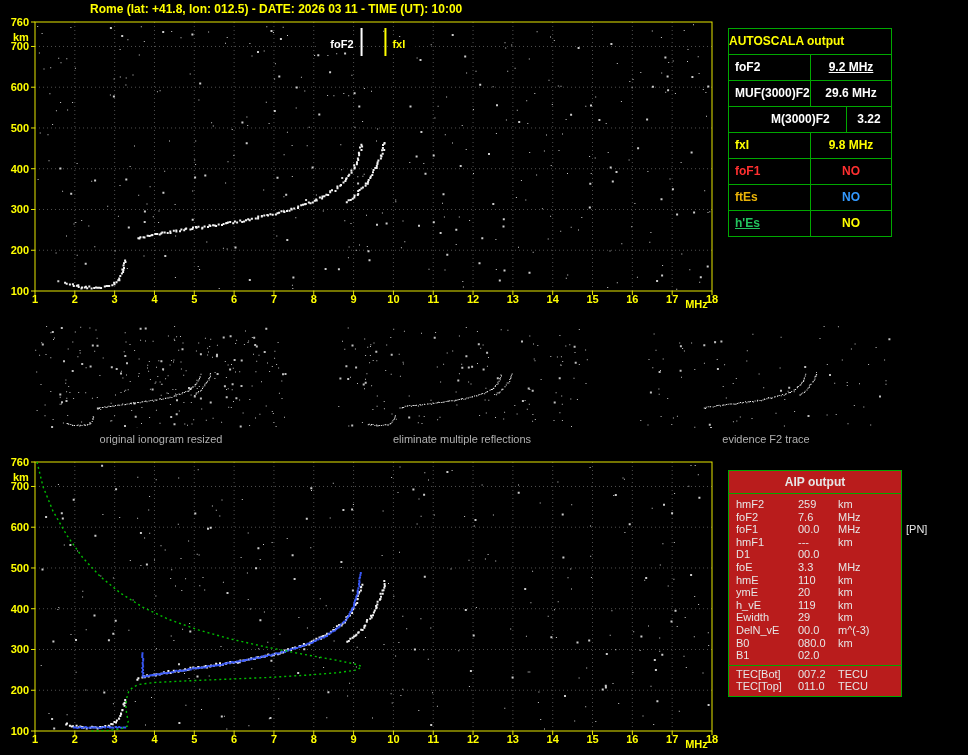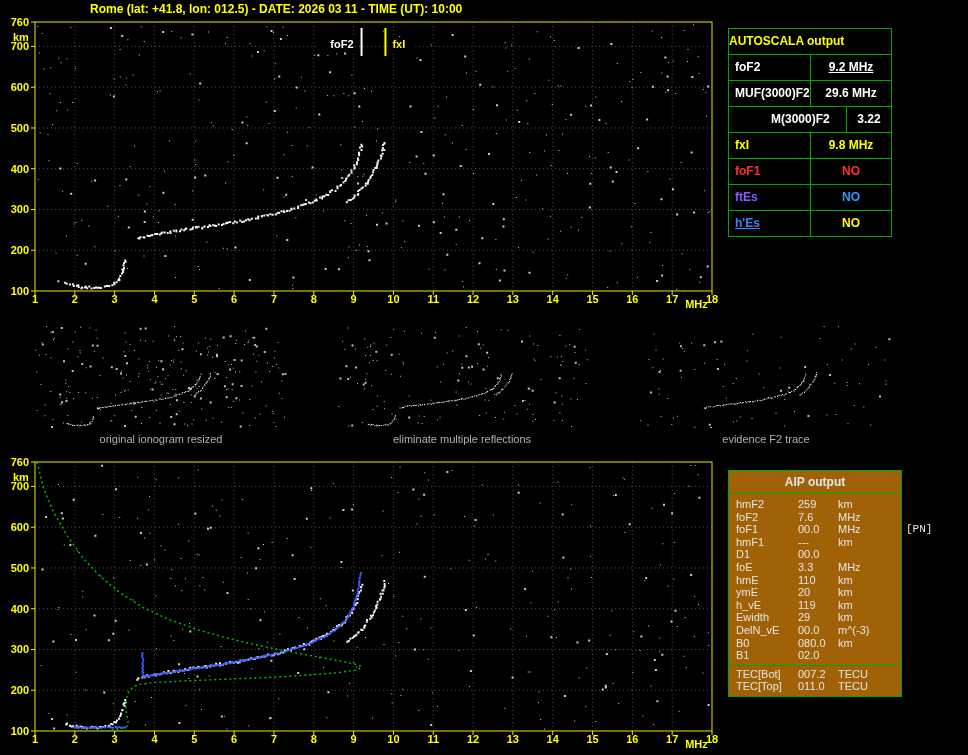--- a/index.html
+++ b/index.html
@@ -16,30 +16,30 @@
   #autoscala{position:absolute;left:728px;top:28px;width:162px;border:1px solid #00a800;background:#000;}
   .as-title{height:25px;line-height:25px;text-align:left;color:#ffff00;font-weight:bold;font-size:12px;
             border-bottom:1px solid #00a800;}
   .as-row{display:flex;height:25px;line-height:25px;border-bottom:1px solid #00a800;
           font-size:12px;font-weight:bold;}
   .as-row:last-child{border-bottom:none;}
   .as-param{width:82px;box-sizing:border-box;padding-left:6px;border-right:1px solid #00a800;}
   .as-value{flex:1;text-align:center;}
 
   
-  #aip{position:absolute;left:728px;top:470px;width:172px;border:1px solid #00a800;background:#a16207;
+  #aip{position:absolute;left:728px;top:470px;width:172px;border:1px solid #00a800;background:#b91c1c;
        color:#e6e6e6;overflow:visible;}
   .aip-title{height:22px;line-height:22px;text-align:center;font-size:12px;font-weight:bold;
              border-bottom:1px solid #00a800;}
   .aip-body{padding:4px 0 3px;}
   .aip-row{display:flex;height:12.6px;line-height:12.6px;font-size:11px;position:relative;}
   .aip-param{width:69px;box-sizing:border-box;padding-left:7px;}
   .aip-value{width:40px;}
   .aip-unit{flex:1;padding-left:0;}
-  .aip-note{position:absolute;left:177px;top:0;white-space:nowrap;font-family:Liberation Mono, monospace;}
+  .aip-note{position:absolute;left:177px;top:0;white-space:nowrap;}
   .aip-tec{border-top:1px solid #00a800;padding:2px 0 3px;}
 </style>
 </head>
 <body>
 
 <div id="page">
   <div class="hdr">Rome (lat: +41.8, lon: 012.5) - DATE: 2026 03 11 - TIME (UT): 10:00</div>
 
   <svg id="topChart" width="725" height="318">
       <g stroke="#4f4f4f" stroke-width="1" stroke-dasharray="1,3">
@@ -160,25 +160,25 @@
         </div>
         <div class="as-row">
           <span class="as-param" style="color: rgb(255, 255, 0);">fxI</span>
           <span class="as-value" style="color: rgb(255, 255, 0);">9.8 MHz</span>
         </div>
         <div class="as-row">
           <span class="as-param" style="color: rgb(255, 48, 48);">foF1</span>
           <span class="as-value" style="color: rgb(255, 48, 48);">NO</span>
         </div>
         <div class="as-row">
-          <span class="as-param" style="color: #8b5cf6;">ftEs</span>
+          <span class="as-param" style="color: #eab308;">ftEs</span>
           <span class="as-value" style="color: rgb(51, 153, 255);">NO</span>
         </div>
         <div class="as-row">
-          <span class="as-param" style="color: #3b82f6; text-decoration: underline;">h'Es</span>
+          <span class="as-param" style="color: #22c55e; text-decoration: underline;">h'Es</span>
           <span class="as-value" style="color: rgb(255, 255, 0);">NO</span>
         </div>
       </div>
   </div>
 
   <svg class="thumb" id="thumb1" width="252" height="102" style="left:35px;top:326px;">
       <path d="M61.5 18.7h2v2h-2ZM112.2 38.7h1v1h-1ZM99.7 89.7h2v2h-2ZM198.6 33.1h2v2h-2ZM32.2 89.1h1v1h-1ZM76.3 94.2h1v1h-1ZM164.9 27.2h2v2h-2ZM91.0 48.5h1v1h-1ZM120.4 55.4h1v1h-1ZM181.6 46.9h2v2h-2ZM172.1 28.5h1v1h-1ZM28.0 34.3h2v2h-2ZM150.6 44.3h1v1h-1ZM161.7 62.0h1v1h-1ZM87.4 51.4h1v1h-1ZM36.7 44.1h2v2h-2ZM138.5 97.3h2v2h-2ZM54.4 97.9h1v1h-1ZM173.0 25.4h1v1h-1ZM85.0 46.5h2v2h-2ZM188.9 59.3h2v2h-2ZM180.9 29.2h2v2h-2ZM137.4 63.0h1v1h-1ZM55.4 96.9h1v1h-1ZM181.0 27.7h2v2h-2ZM204.1 73.5h1v1h-1ZM15.3 31.3h1v1h-1ZM39.8 5.6h1v1h-1ZM54.6 39.5h2v2h-2ZM17.6 92.9h1v1h-1ZM96.2 83.9h1v1h-1ZM85.9 44.7h1v1h-1ZM64.4 49.1h1v1h-1ZM241.1 38.1h1v1h-1ZM54.4 1.6h1v1h-1ZM98.5 76.6h2v2h-2ZM179.6 46.0h1v1h-1ZM161.4 53.8h1v1h-1ZM18.0 13.1h1v1h-1ZM160.9 24.4h1v1h-1ZM135.2 90.1h2v2h-2ZM90.5 15.4h1v1h-1ZM75.6 76.8h1v1h-1ZM91.0 36.3h2v2h-2ZM196.7 63.3h1v1h-1ZM59.2 24.7h1v1h-1ZM75.8 40.2h2v2h-2ZM132.6 49.3h1v1h-1ZM237.8 87.1h1v1h-1ZM179.4 52.0h1v1h-1ZM124.6 55.4h1v1h-1ZM213.1 14.4h1v1h-1ZM89.3 29.1h2v2h-2ZM11.1 0.0h1v1h-1ZM234.1 45.0h1v1h-1ZM44.7 26.6h1v1h-1ZM147.5 16.4h1v1h-1ZM126.7 57.7h1v1h-1ZM156.5 97.4h1v1h-1ZM145.9 42.4h1v1h-1ZM32.7 22.4h1v1h-1ZM56.8 18.6h2v2h-2ZM0.2 23.7h1v1h-1ZM141.1 10.2h1v1h-1ZM207.6 86.4h1v1h-1ZM221.2 34.8h1v1h-1ZM15.4 6.3h1v1h-1ZM80.7 42.1h2v2h-2ZM189.5 102.0h1v1h-1ZM139.1 0.1h1v1h-1ZM18.9 11.4h1v1h-1ZM9.6 78.4h1v1h-1ZM155.6 68.5h1v1h-1ZM143.8 84.5h1v1h-1ZM249.5 47.0h2v2h-2ZM122.3 50.0h1v1h-1ZM204.7 99.5h2v2h-2ZM30.5 73.9h2v2h-2ZM216.8 10.9h1v1h-1ZM134.6 38.6h1v1h-1ZM169.9 11.7h1v1h-1ZM224.4 87.7h1v1h-1ZM232.0 36.6h1v1h-1ZM85.5 65.9h1v1h-1ZM166.2 82.4h1v1h-1ZM31.3 71.8h1v1h-1ZM42.4 30.2h1v1h-1ZM63.4 81.6h1v1h-1ZM106.0 96.9h1v1h-1ZM195.8 81.0h1v1h-1ZM141.0 73.2h2v2h-2ZM189.8 35.1h1v1h-1ZM5.5 58.1h1v1h-1ZM172.1 21.7h1v1h-1ZM44.5 24.0h1v1h-1ZM243.1 41.4h1v1h-1ZM196.0 37.9h1v1h-1ZM230.3 1.7h2v2h-2ZM247.0 47.2h2v2h-2ZM131.5 66.6h1v1h-1ZM112.0 41.6h1v1h-1ZM187.7 10.5h2v2h-2ZM1.2 45.4h1v1h-1ZM218.2 10.7h2v2h-2ZM190.7 70.3h2v2h-2ZM228.7 24.9h2v2h-2ZM25.9 77.4h1v1h-1ZM61.8 71.0h1v1h-1ZM134.9 78.1h1v1h-1ZM10.5 27.9h1v1h-1ZM152.0 98.7h1v1h-1ZM246.5 72.1h1v1h-1ZM216.6 59.6h1v1h-1ZM132.8 67.0h1v1h-1ZM123.3 34.3h1v1h-1ZM194.1 42.4h2v2h-2ZM6.8 17.5h2v2h-2ZM27.9 96.4h1v1h-1ZM240.6 100.1h1v1h-1ZM33.2 59.9h1v1h-1ZM75.2 94.6h1v1h-1ZM1.6 84.1h1v1h-1ZM114.1 91.1h1v1h-1ZM50.2 66.3h1v1h-1ZM163.8 60.1h1v1h-1ZM96.0 77.3h1v1h-1ZM148.2 48.7h1v1h-1ZM125.7 68.8h1v1h-1ZM6.2 16.2h1v1h-1ZM103.6 46.9h1v1h-1ZM119.6 56.7h1v1h-1ZM114.9 53.0h1v1h-1ZM205.7 33.6h2v2h-2ZM80.0 68.4h1v1h-1ZM101.6 101.8h1v1h-1ZM174.7 75.6h2v2h-2ZM143.2 23.8h1v1h-1ZM16.1 100.0h2v2h-2ZM236.8 40.1h1v1h-1ZM105.1 13.7h1v1h-1ZM30.4 53.4h1v1h-1ZM158.8 69.4h2v2h-2ZM204.2 45.3h1v1h-1ZM109.7 1.5h2v2h-2ZM175.2 12.7h1v1h-1ZM9.5 89.3h1v1h-1ZM45.2 0.7h1v1h-1ZM153.0 61.0h2v2h-2ZM163.2 16.5h1v1h-1ZM138.0 35.6h1v1h-1ZM46.1 95.5h1v1h-1ZM194.6 9.3h2v2h-2ZM220.0 91.4h1v1h-1ZM177.6 91.7h1v1h-1ZM208.9 18.0h1v1h-1ZM113.8 35.0h1v1h-1ZM24.7 70.7h1v1h-1ZM37.3 15.4h1v1h-1ZM155.8 76.1h1v1h-1ZM219.2 18.1h2v2h-2ZM138.4 33.5h1v1h-1ZM89.7 6.3h1v1h-1ZM125.9 57.8h1v1h-1ZM24.6 77.8h1v1h-1ZM181.9 18.8h1v1h-1ZM191.0 63.1h1v1h-1ZM4.1 28.7h1v1h-1ZM90.2 63.8h1v1h-1ZM61.6 11.7h1v1h-1ZM220.4 45.3h1v1h-1ZM190.9 51.1h1v1h-1ZM200.1 17.1h1v1h-1ZM16.8 5.0h2v2h-2ZM103.6 32.4h1v1h-1ZM117.6 14.7h1v1h-1ZM61.9 81.5h2v2h-2ZM114.9 62.7h1v1h-1ZM120.9 83.8h1v1h-1ZM106.4 80.9h1v1h-1ZM210.0 4.6h1v1h-1ZM136.0 33.9h1v1h-1ZM92.7 63.3h1v1h-1ZM239.4 24.7h1v1h-1ZM99.1 24.1h1v1h-1ZM94.5 18.1h1v1h-1ZM132.9 9.5h1v1h-1ZM43.2 66.1h1v1h-1ZM15.3 65.1h1v1h-1ZM196.6 57.3h2v2h-2ZM177.0 30.8h1v1h-1ZM89.0 98.9h2v2h-2ZM139.2 14.1h1v1h-1ZM104.6 1.8h2v2h-2ZM94.7 55.0h1v1h-1ZM116.6 62.6h2v2h-2ZM236.8 85.1h1v1h-1ZM212.5 15.9h1v1h-1ZM238.4 95.9h1v1h-1ZM200.0 45.4h1v1h-1ZM242.6 16.0h1v1h-1ZM140.0 67.4h1v1h-1ZM79.1 89.2h1v1h-1ZM192.7 62.2h1v1h-1ZM46.2 36.9h2v2h-2ZM50.6 41.2h1v1h-1ZM201.1 13.8h1v1h-1ZM65.2 83.1h1v1h-1ZM130.1 52.2h1v1h-1ZM124.5 96.7h1v1h-1ZM138.8 12.7h1v1h-1ZM25.8 0.9h2v2h-2ZM239.1 31.7h1v1h-1ZM138.5 102.0h2v2h-2ZM226.0 55.2h1v1h-1ZM140.3 63.1h1v1h-1ZM121.0 40.7h1v1h-1ZM154.7 61.8h2v2h-2ZM67.7 31.4h1v1h-1ZM230.7 79.6h1v1h-1ZM149.3 97.4h1v1h-1ZM110.0 14.4h1v1h-1ZM164.9 71.4h2v2h-2ZM146.5 22.2h2v2h-2ZM198.0 74.9h1v1h-1ZM192.6 38.6h1v1h-1ZM186.1 95.8h1v1h-1ZM56.9 71.8h1v1h-1ZM249.0 90.8h1v1h-1ZM174.2 19.9h1v1h-1ZM38.1 72.0h1v1h-1ZM223.5 28.7h1v1h-1ZM220.8 19.4h2v2h-2ZM214.3 73.0h1v1h-1ZM125.4 34.3h2v2h-2ZM31.1 65.2h1v1h-1ZM103.0 49.7h1v1h-1ZM170.8 93.7h1v1h-1ZM24.3 67.6h2v2h-2ZM145.5 35.4h1v1h-1ZM30.2 56.7h1v1h-1ZM60.5 3.4h1v1h-1ZM148.4 76.0h1v1h-1ZM140.7 87.3h2v2h-2ZM243.9 66.7h1v1h-1ZM88.7 25.2h1v1h-1ZM214.1 99.0h1v1h-1ZM127.8 43.7h1v1h-1ZM197.8 41.8h1v1h-1ZM246.3 54.4h1v1h-1ZM218.0 27.7h1v1h-1ZM113.1 44.8h1v1h-1ZM158.2 93.2h1v1h-1ZM34.4 65.9h1v1h-1ZM127.1 42.2h2v2h-2ZM200.4 71.2h2v2h-2ZM145.0 10.0h1v1h-1ZM205.5 58.9h2v2h-2ZM89.0 64.7h1v1h-1ZM26.0 75.3h2v2h-2ZM193.2 80.7h1v1h-1Z" fill="#ffffff" fill-opacity="0.75"></path>
       <g>
         <path d="M31.6 97.0h1v1h-1ZM32.5 97.2h1v1h-1ZM33.3 97.8h1v1h-1ZM35.3 98.0h1v1h-1ZM36.9 98.8h1v1h-1ZM37.4 98.9h1v1h-1ZM39.0 99.0h1v1h-1ZM41.6 99.1h1v1h-1ZM42.6 98.5h1v1h-1ZM44.3 99.5h1v1h-1ZM44.9 98.7h1v1h-1ZM46.5 98.9h1v1h-1ZM48.7 98.3h1v1h-1ZM49.4 98.7h1v1h-1ZM50.0 98.8h1v1h-1ZM51.9 98.4h1v1h-1ZM52.4 98.0h1v1h-1ZM54.0 96.6h1v1h-1ZM55.0 96.4h1v1h-1ZM56.7 94.9h1v1h-1ZM57.5 92.9h1v1h-1ZM57.5 92.1h1v1h-1ZM58.1 90.8h1v1h-1ZM57.7 90.2h1v1h-1Z" fill="#ffffff" fill-opacity="0.95"></path>
       </g>

